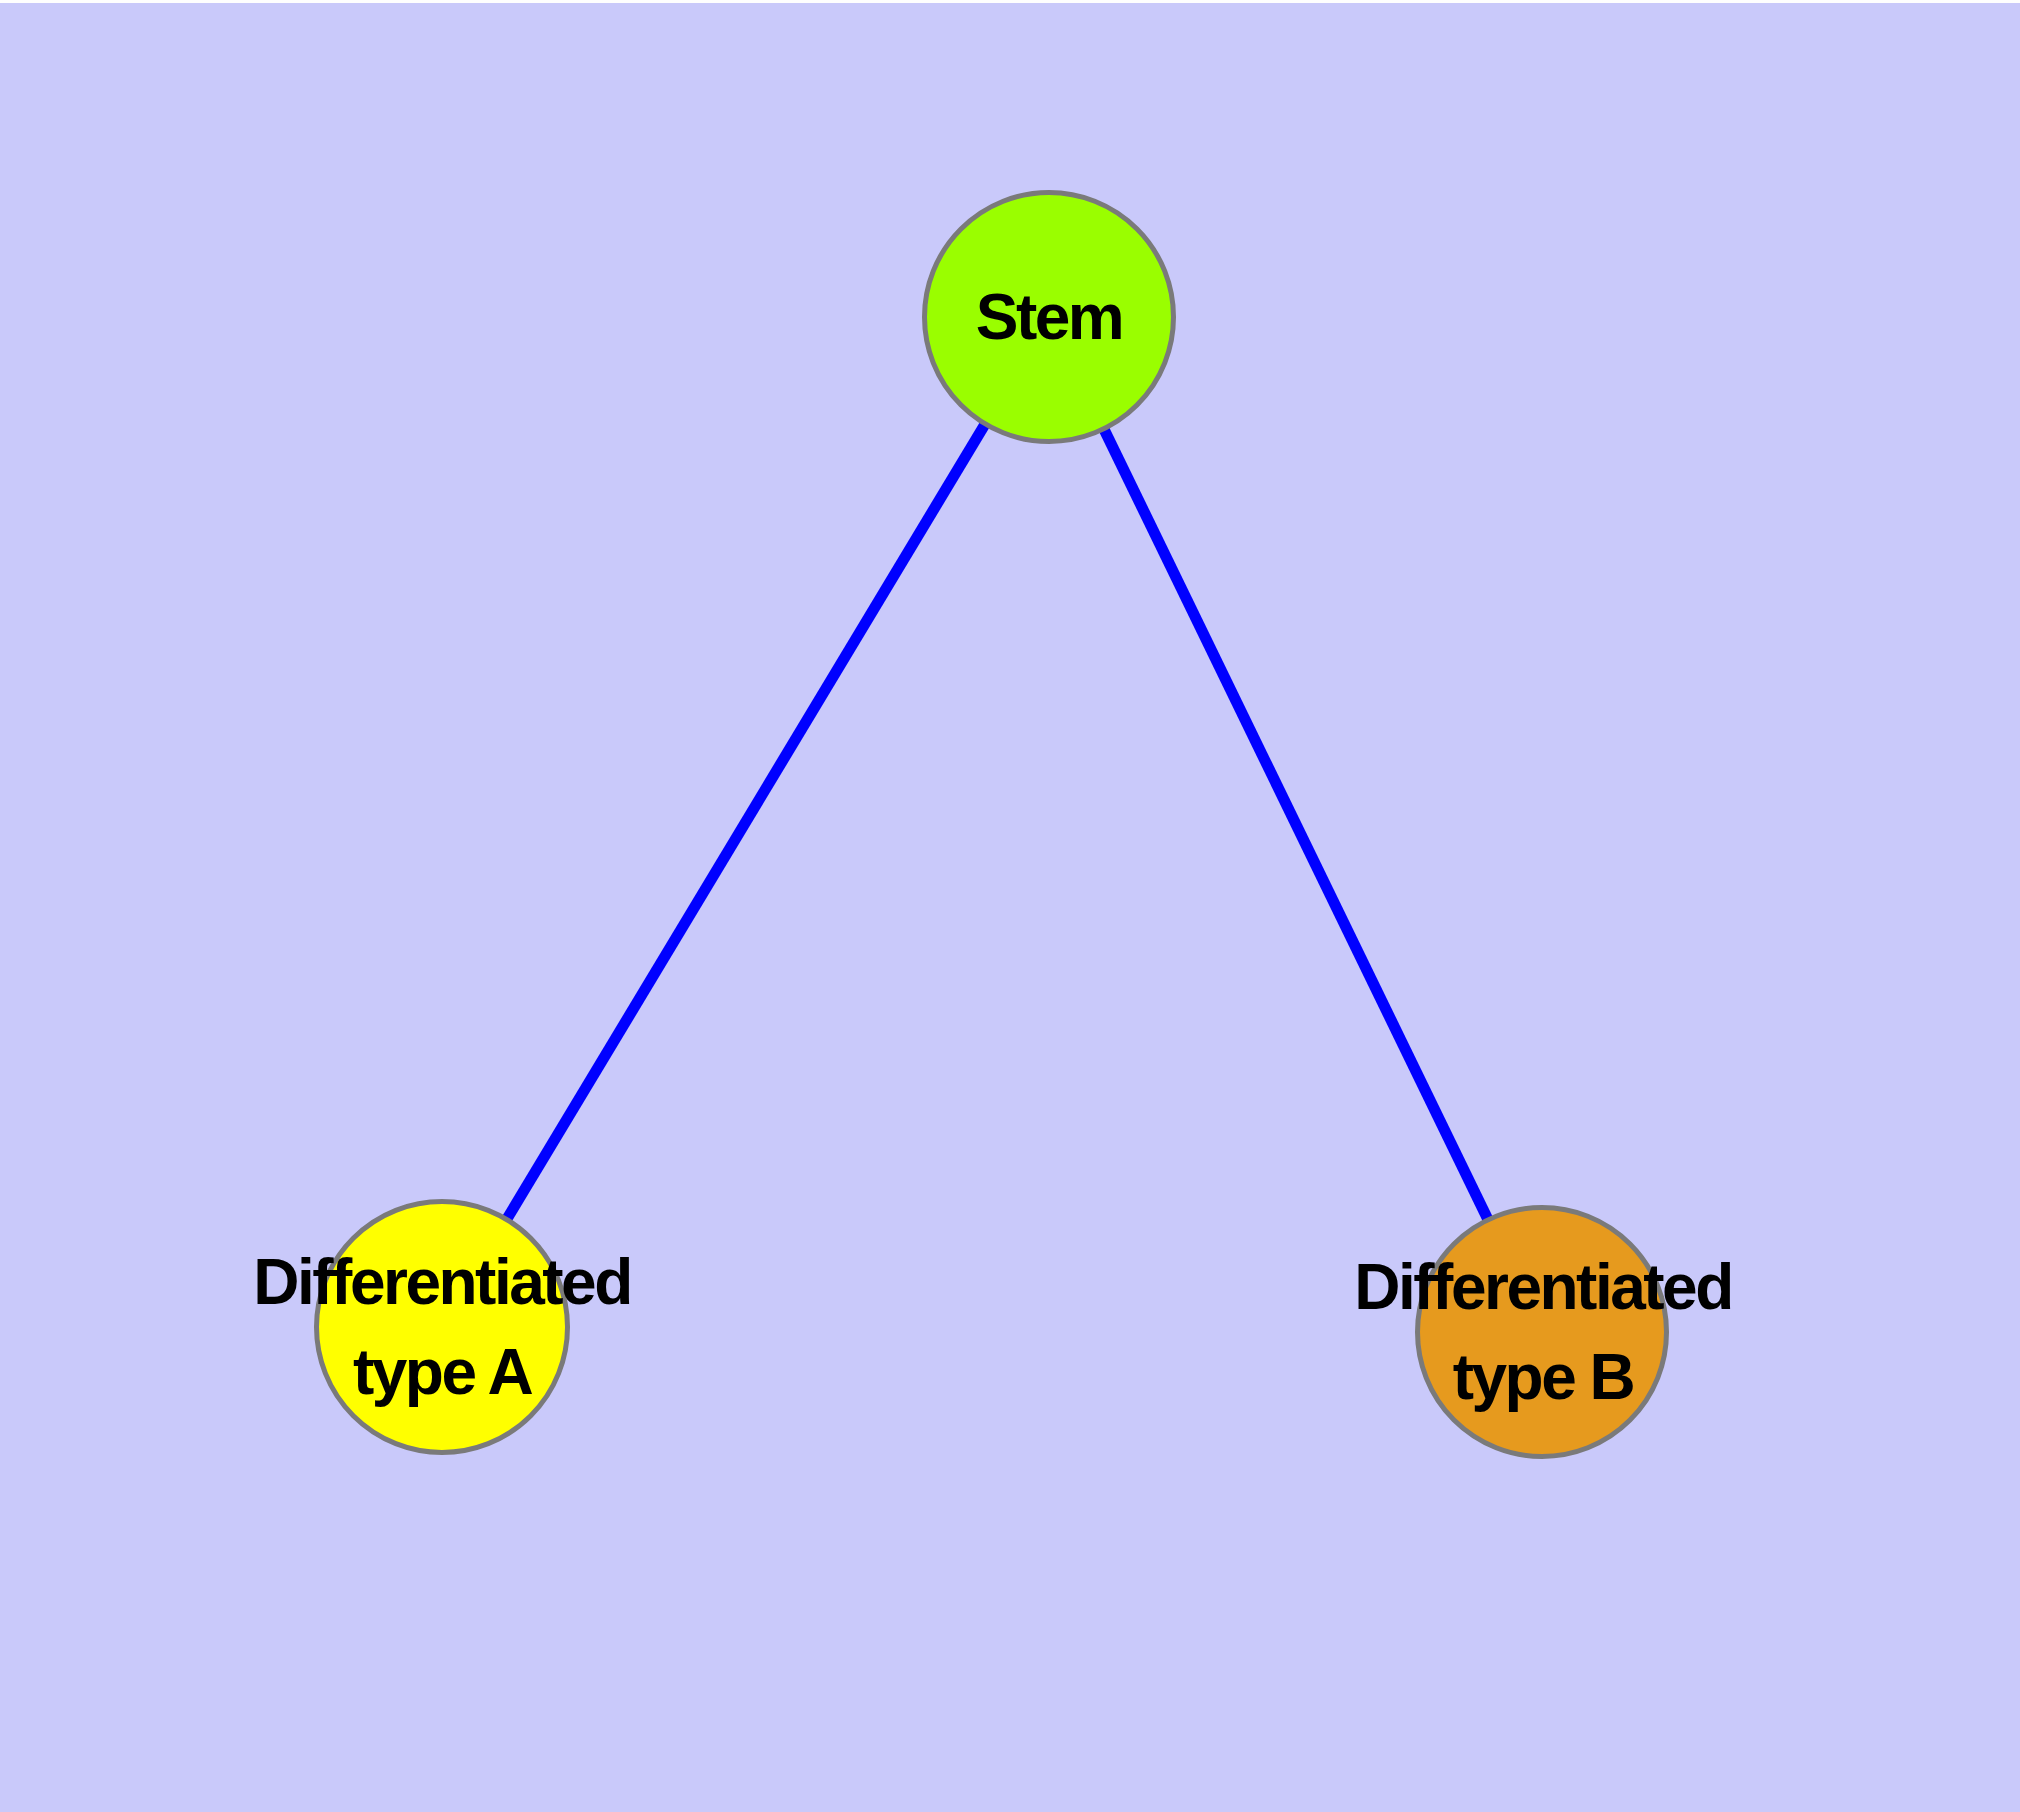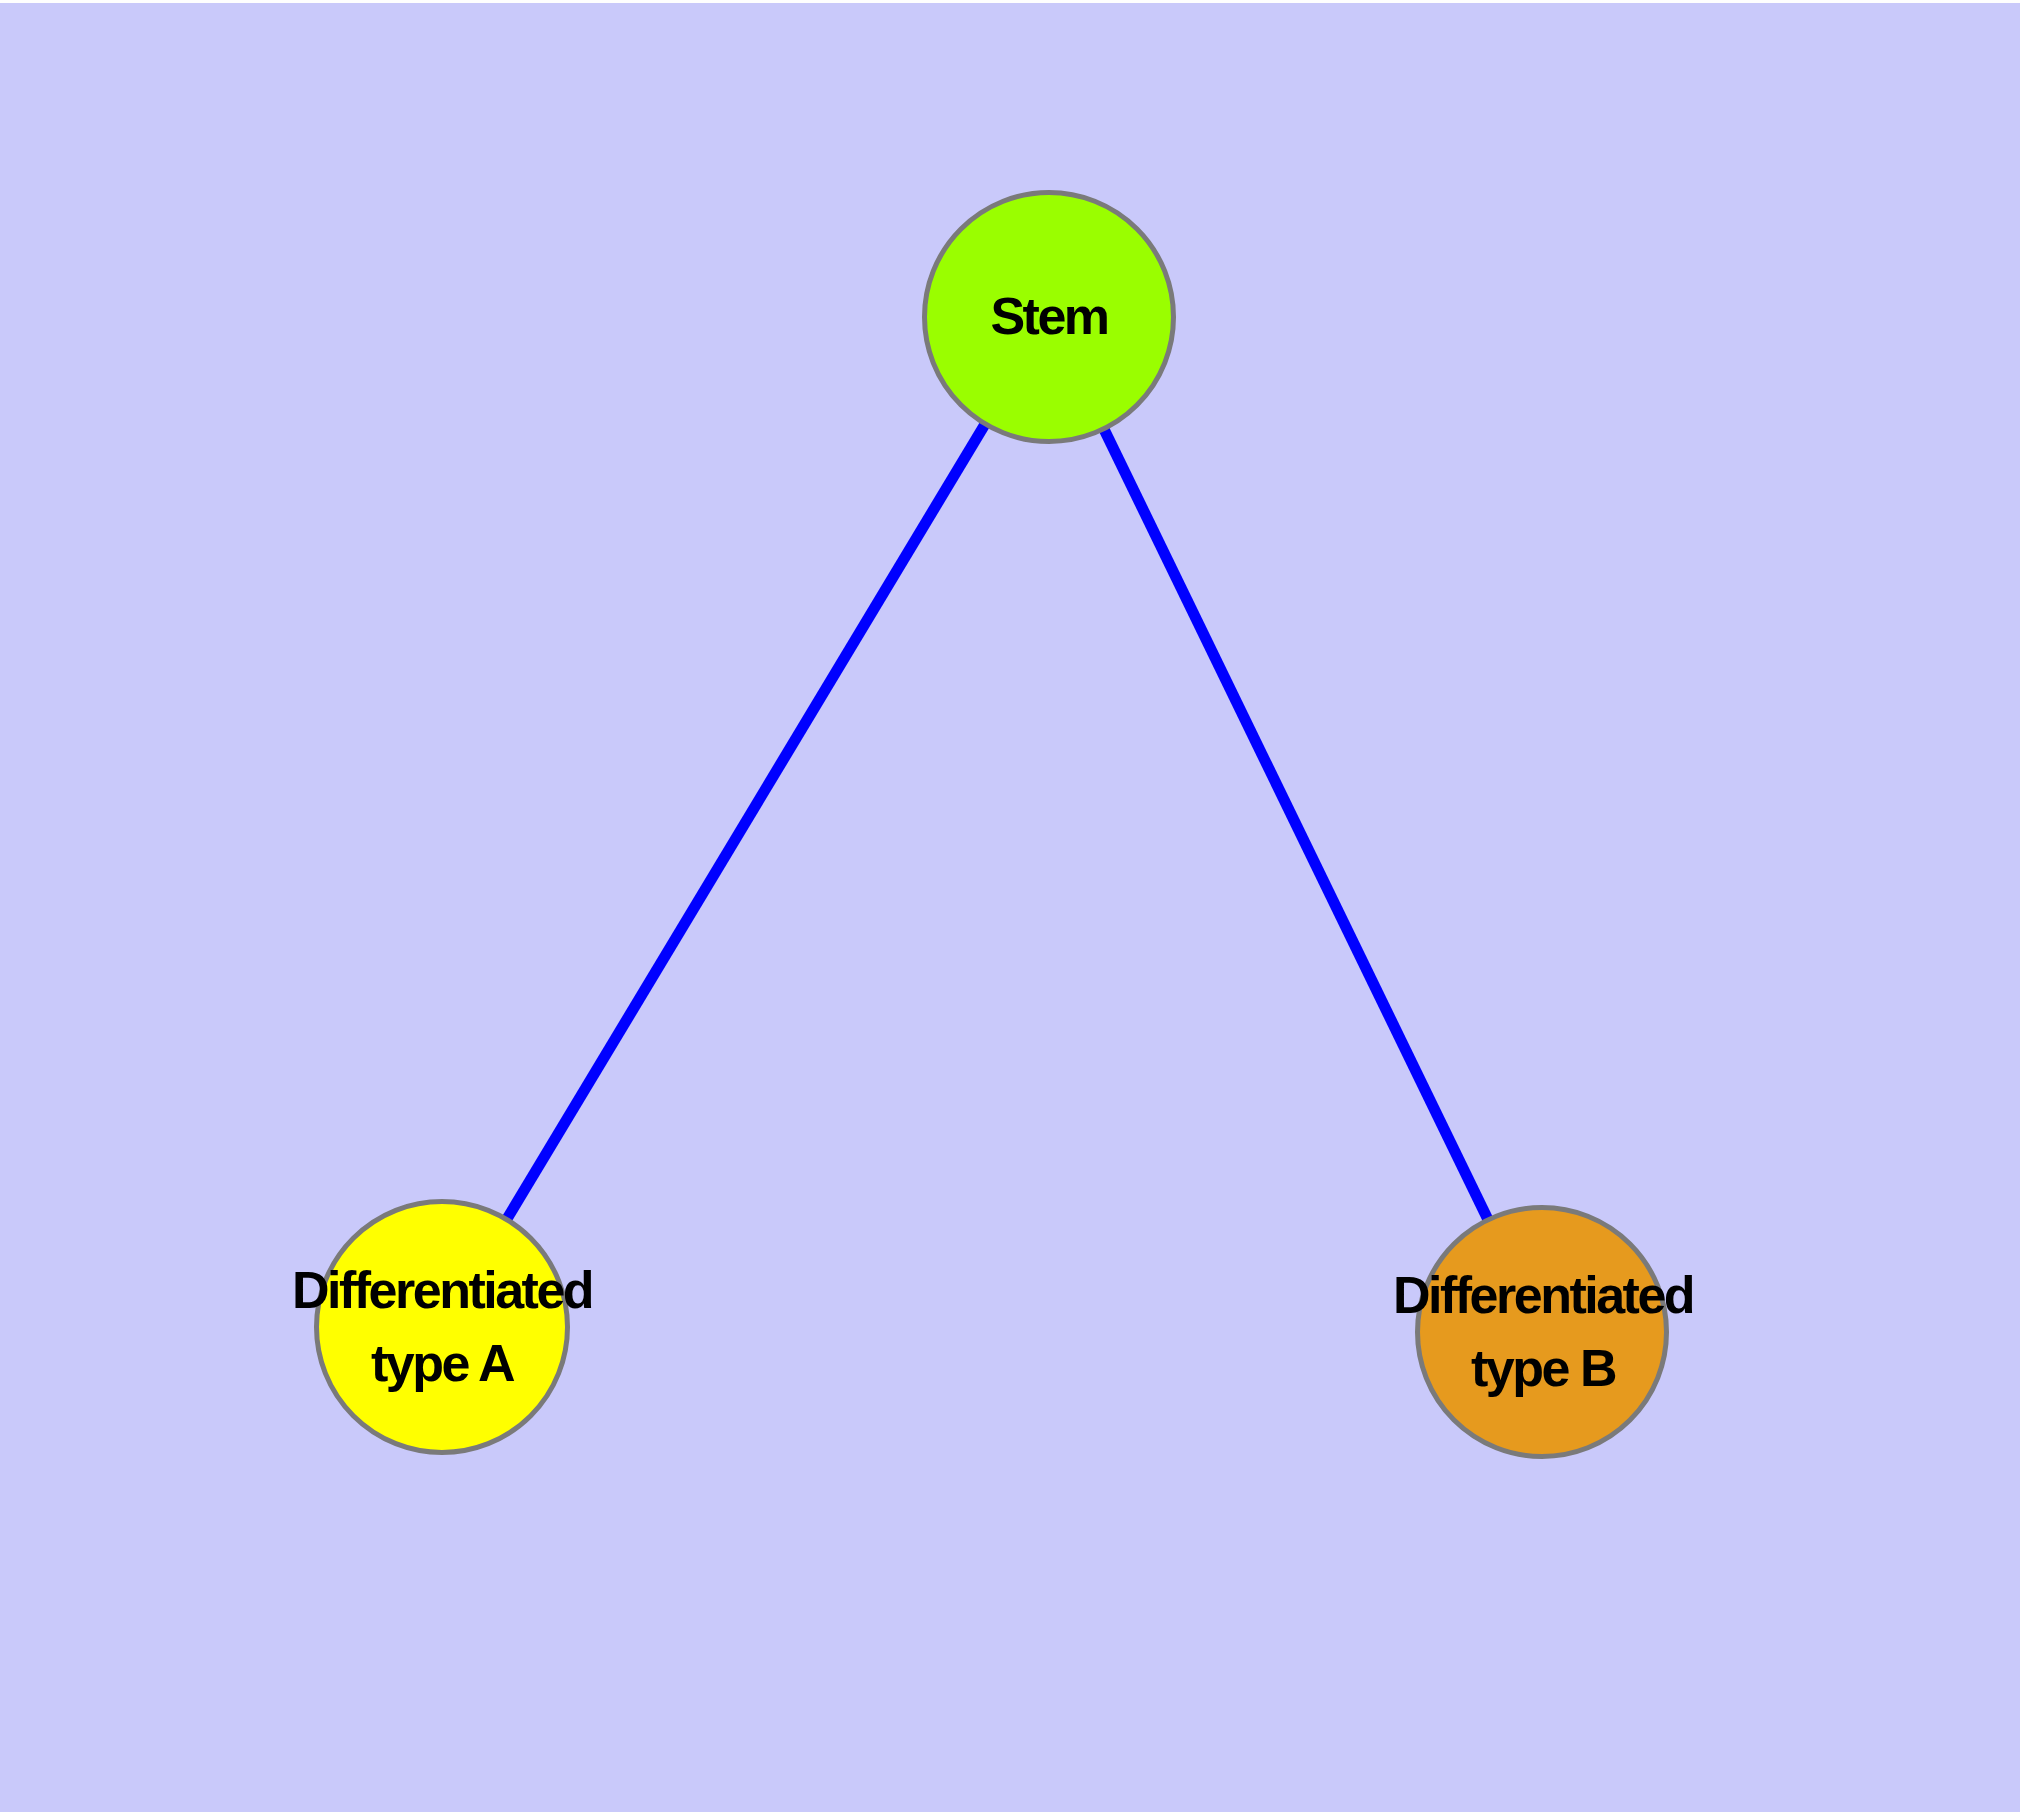--- a/index.html
+++ b/index.html
@@ -39,21 +39,21 @@
   .circle {
     position: absolute;
     border-radius: 50%;
     border: 5.1px solid #7A7A7A;
     box-sizing: border-box;
   }
   .node-label {
     position: absolute;
     transform: translate(-50%, -50%);
     color: #000000;
-    font-size: 52px;
+    font-size: 64px;
     font-weight: 700;
     letter-spacing: -2.5px;
     line-height: 1.41;
     white-space: pre-line;
     text-align: center;
     width: 1017px;
     pointer-events: none;
   }
 </style>
 </head>

